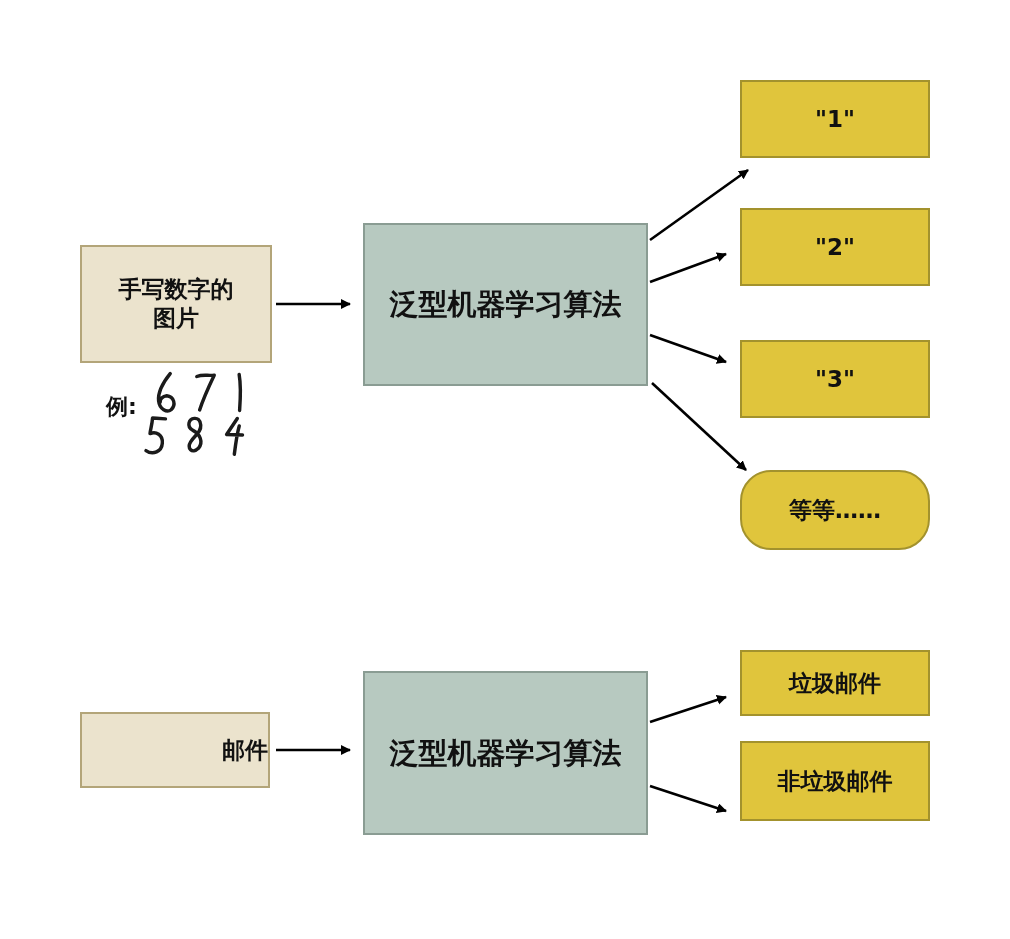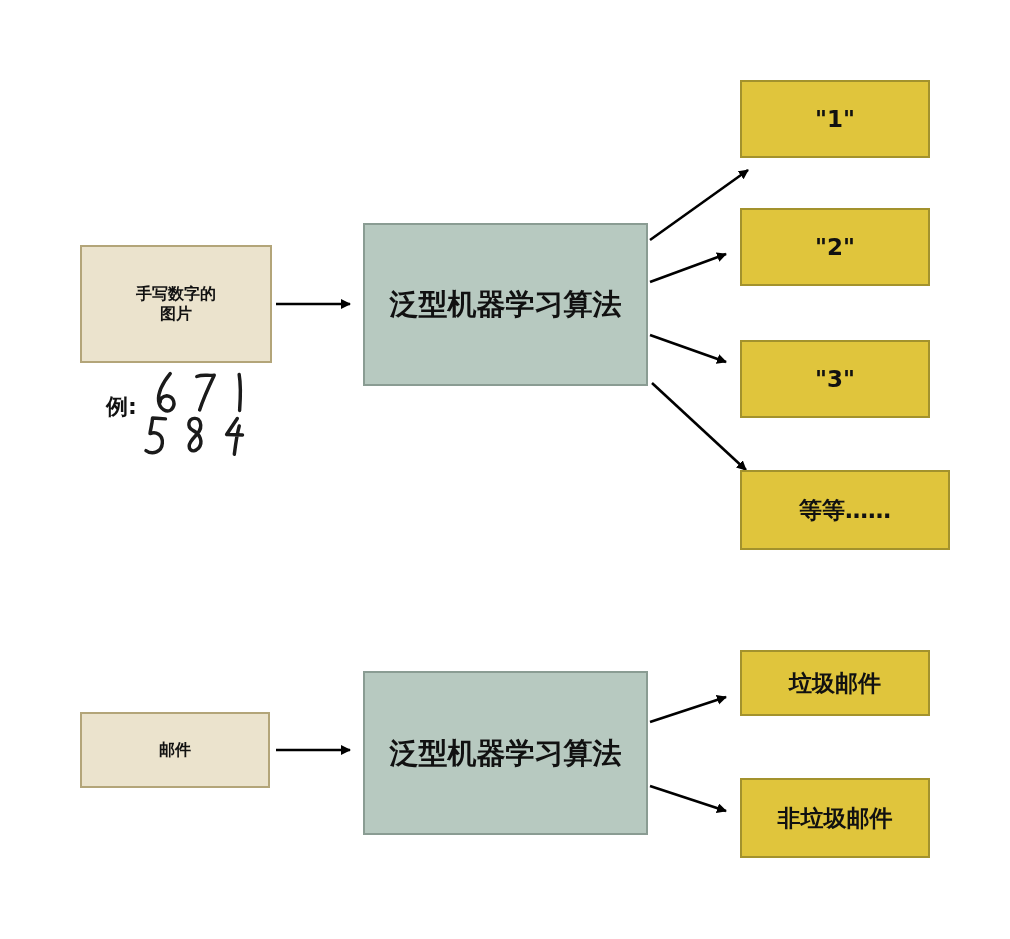--- a/index.html
+++ b/index.html
@@ -23,21 +23,21 @@
     justify-content: center;
     box-sizing: border-box;
     font-weight: 700;
     color: #111111;
     text-align: center;
     line-height: 1.25;
   }
   .box-input {
     background: var(--input-fill, #ebe3cd);
     border: 2px solid var(--input-border, #b3a579);
-    font-size: 16px;
+    font-size: 23px;
   }
   .box-process {
     background: var(--process-fill, #b7c9c0);
     border: 2px solid var(--process-border, #8a9c93);
     font-size: 29px;
   }
   .box-output {
     background: var(--output-fill, #e0c53c);
     border: 2px solid var(--output-border, #a3922d);
     font-size: 23px;
@@ -144,33 +144,33 @@
   </div>
 
   <div class="box box-output" style="left:740px; top:208px; width:190px; height:78px;">
     <span>"2"</span>
   </div>
 
   <div class="box box-output" style="left:740px; top:340px; width:190px; height:78px;">
     <span>"3"</span>
   </div>
 
-  <div class="box box-output" style="left:740px; top:470px; width:210px; height:80px;">
+  <div class="box box-output" style="left:740px; top:470px; width:190px; height:80px;border-radius:31px;">
     <span>等等……</span>
   </div>
 
-  <div class="box box-input" style="left:80px; top:712px; width:190px; height:76px;">
+  <div class="box box-input" style="left:80px; top:712px; width:190px; height:76px;align-items:flex-end;">
     <span>邮件</span>
   </div>
 
   <div class="box box-process" style="left:363px; top:671px; width:285px; height:164px;">
     <span>泛型机器学习算法</span>
   </div>
 
   <div class="box box-output" style="left:740px; top:650px; width:190px; height:66px;">
     <span>垃圾邮件</span>
   </div>
 
-  <div class="box box-output" style="left:740px; top:778px; width:190px; height:80px;">
+  <div class="box box-output" style="left:740px; top:741px; width:190px; height:80px;">
     <span>非垃圾邮件</span>
   </div>
 
 </div>
 
 </body></html>

